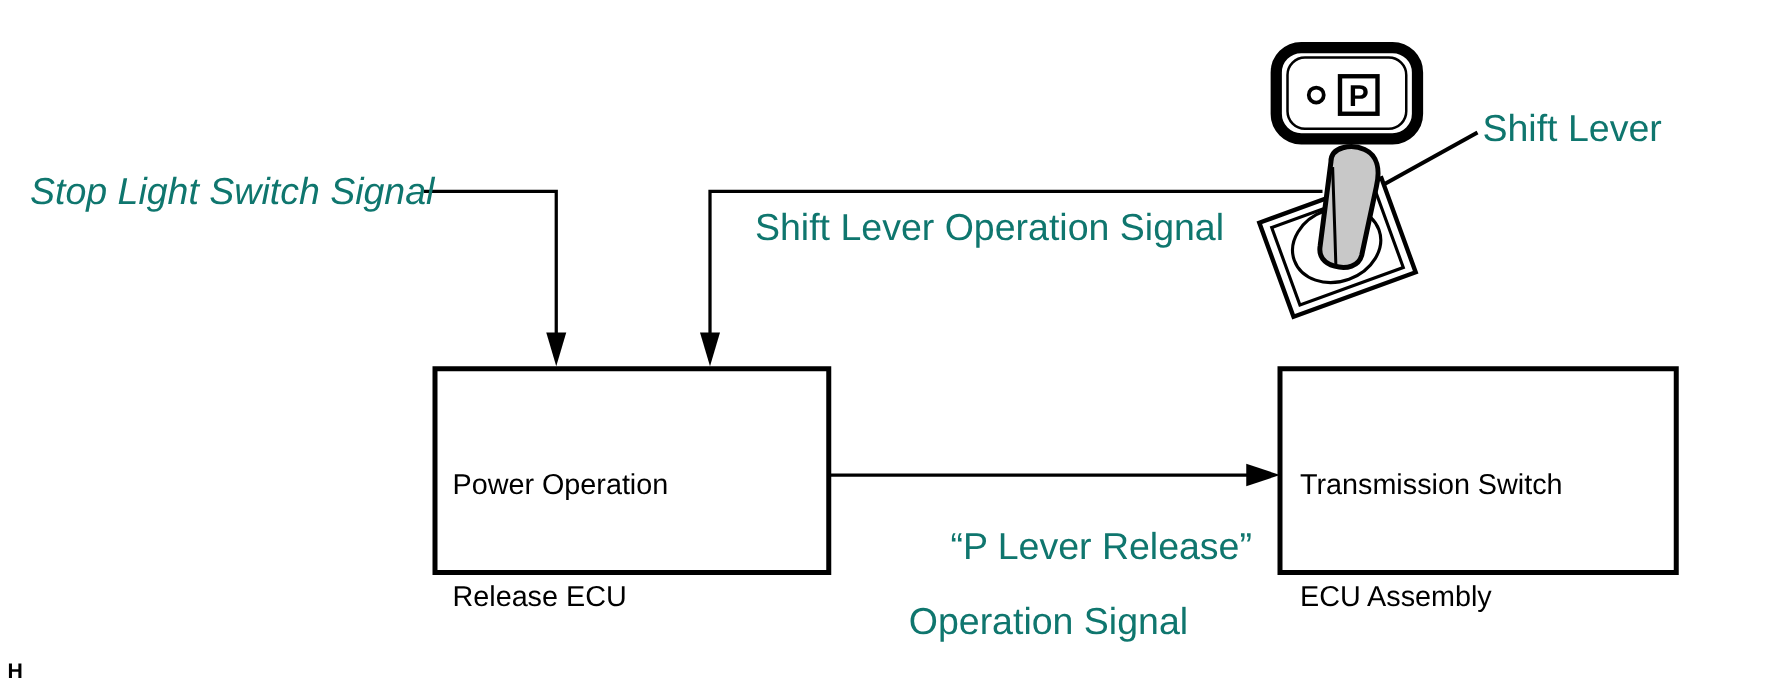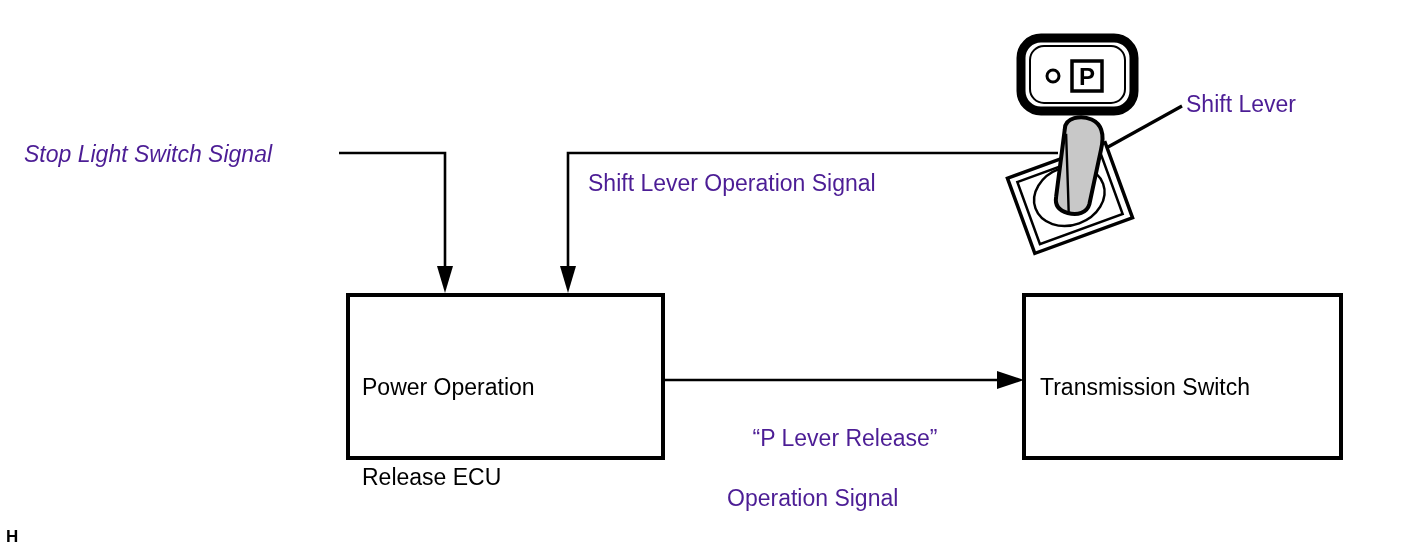--- a/index.html
+++ b/index.html
@@ -23,31 +23,31 @@
     position: absolute;
     left: 0;
     top: 0;
     width: 1424px;
     height: 558px;
   }
   .txt {
     position: absolute;
     white-space: pre;
     font-family: "Liberation Sans", sans-serif;
-    font-size: 23px;
+    font-size: 30px;
     line-height: 30px;
-    color: #4c1d95;
+    color: #0f766e;
   }
   #label-stop-light {
     left: 24px;
     top: 139px;
     font-style: italic;
   }
   #label-shift-op {
-    left: 588px;
+    left: 604px;
     top: 168px;
   }
   #label-shift-lever {
     left: 1186px;
     top: 89px;
   }
   #label-plock {
     left: 727px;
     top: 393px;
   }
@@ -146,17 +146,18 @@
     <span class="l2">Operation Signal</span>
   </div>
 
   <div class="box-text" id="pmce-text">
     <div>Power Operation</div>
     <div>Release ECU</div>
   </div>
 
   <div class="box-text" id="tcea-text">
     <div>Transmission Switch</div>
+    <div>ECU Assembly</div>
   </div>
 
   <div id="page-marker">H</div>
 
 </div>
 
 </body></html>

